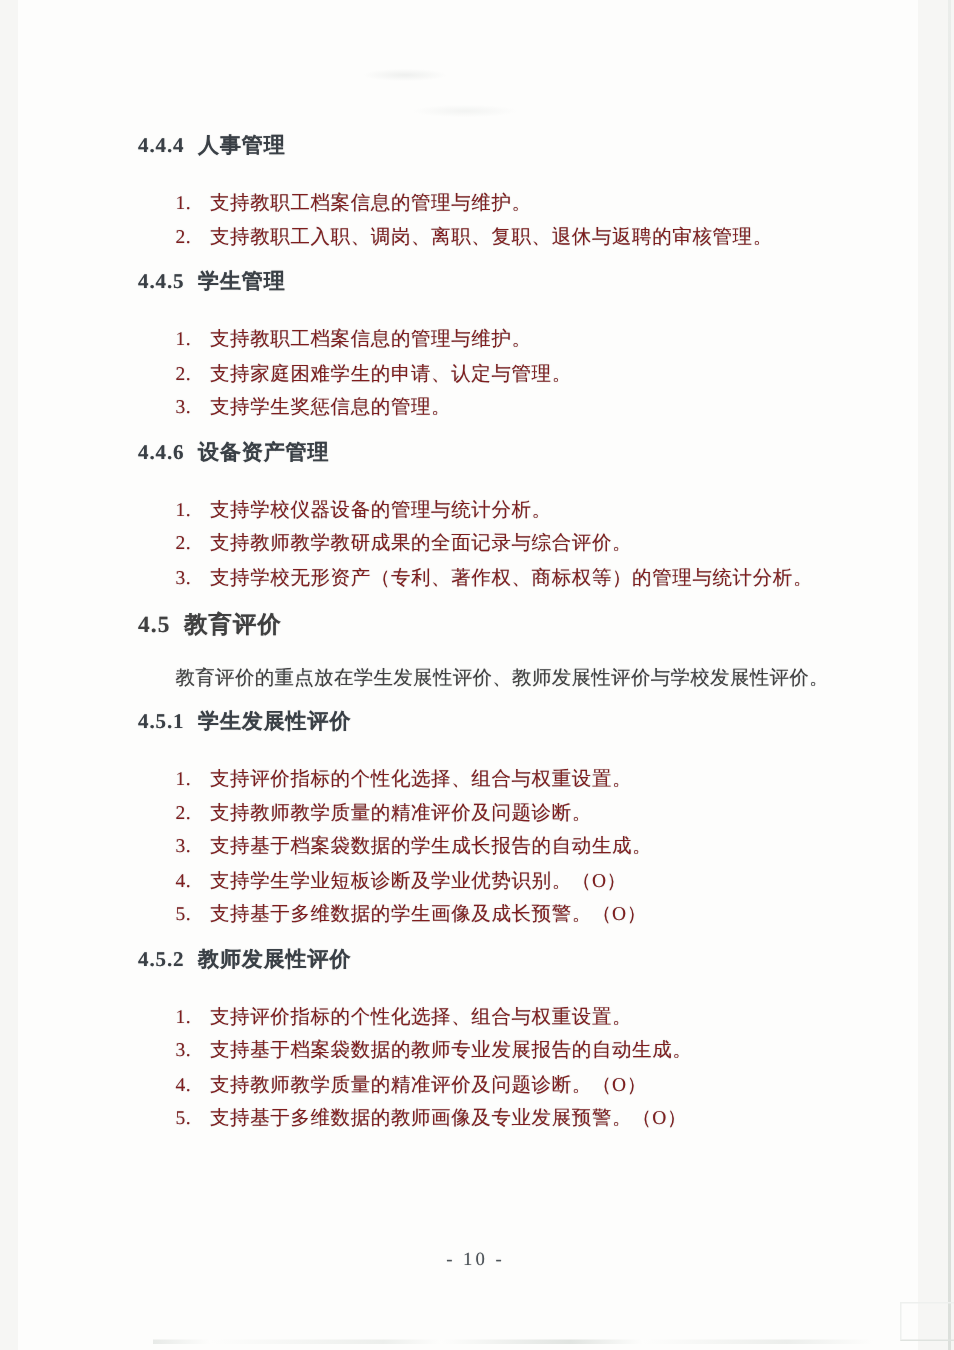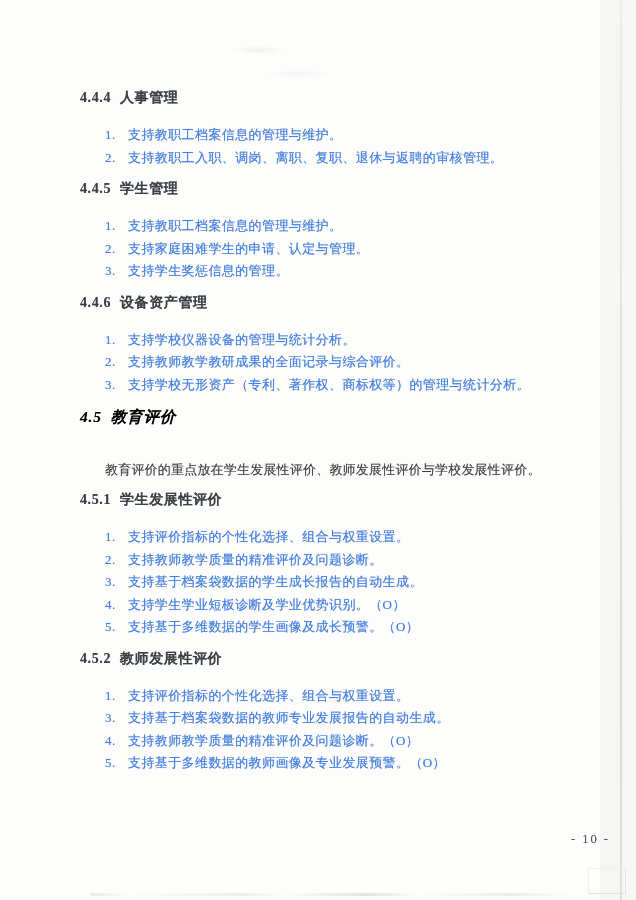--- a/index.html
+++ b/index.html
@@ -9,21 +9,21 @@
   body {
     width: 636px;
     height: 900px;
     background: #f6f6f4;
     font-family: "Liberation Serif", serif;
     overflow: hidden;
     position: relative;
   }
   .page {
     position: absolute;
-    left: 0; top: 0;
+    left: 12px; top: 0;
     width: 600px; height: 900px;
     background: #fdfdfc;
     color: #474d53;
   }
   .content {
     position: absolute;
     left: 80px;
     top: 88px;
     width: 476px;
   }
@@ -34,33 +34,32 @@
     line-height: 20px;
     color: #3a4046;
     letter-spacing: 0.6px;
     margin-bottom: 16px;
     text-shadow: 0 0 0.6px rgba(58,64,70,0.55);
   }
   .h2 {
     font-size: 15.5px;
     font-weight: 700;
     line-height: 22px;
-    color: #000000;
+    color: #404040;
     letter-spacing: 0.8px;
-    margin-bottom: 32px;
+    margin-bottom: 14px;
     text-shadow: 0 0 0.6px rgba(58,64,70,0.55);
-    font-style: italic;
   }
   .sec-num { margin-right: 9px; }
   .list { margin-left: 25px; }
   .li {
     font-size: 13px;
     line-height: 22.5px;
     letter-spacing: 0.4px;
-    color: #3b82f6;
+    color: #7f1d1d;
     text-shadow: 0 0 0.7px rgba(74,81,87,0.5);
     white-space: nowrap;
   }
   .num {
     display: inline-block;
     width: 23px;
   }
   .para {
     margin-left: 25px;
     font-size: 13px;
@@ -69,21 +68,21 @@
     color: #404040;
     text-shadow: 0 0 0.7px rgba(74,81,87,0.5);
     margin-bottom: 10px;
     white-space: nowrap;
   }
   .footer {
     position: absolute;
     left: 0;
     top: 832px;
     width: 610px;
-    text-align: right;
+    text-align: center;
     font-size: 12.5px;
     letter-spacing: 2px;
     color: #4d5358;
     text-shadow: 0 0 0.6px rgba(77,83,88,0.5);
   }
   
   .scan-line-right {
     position: absolute;
     left: 620px; top: 0;
     width: 2px; height: 900px;

